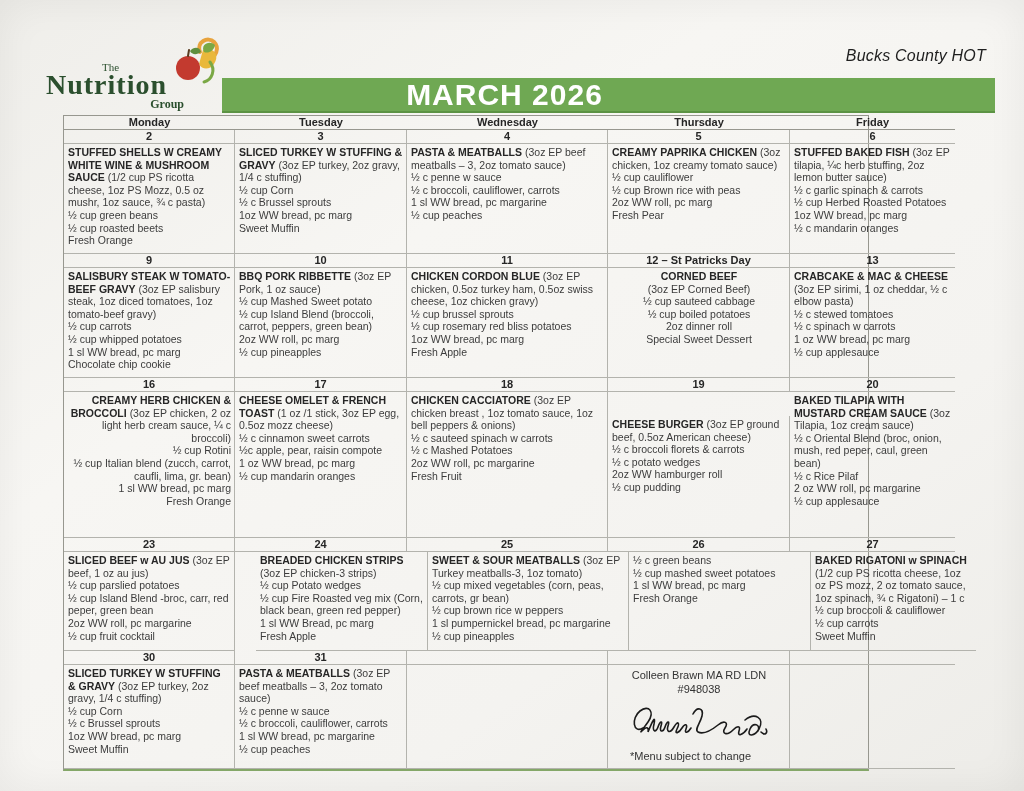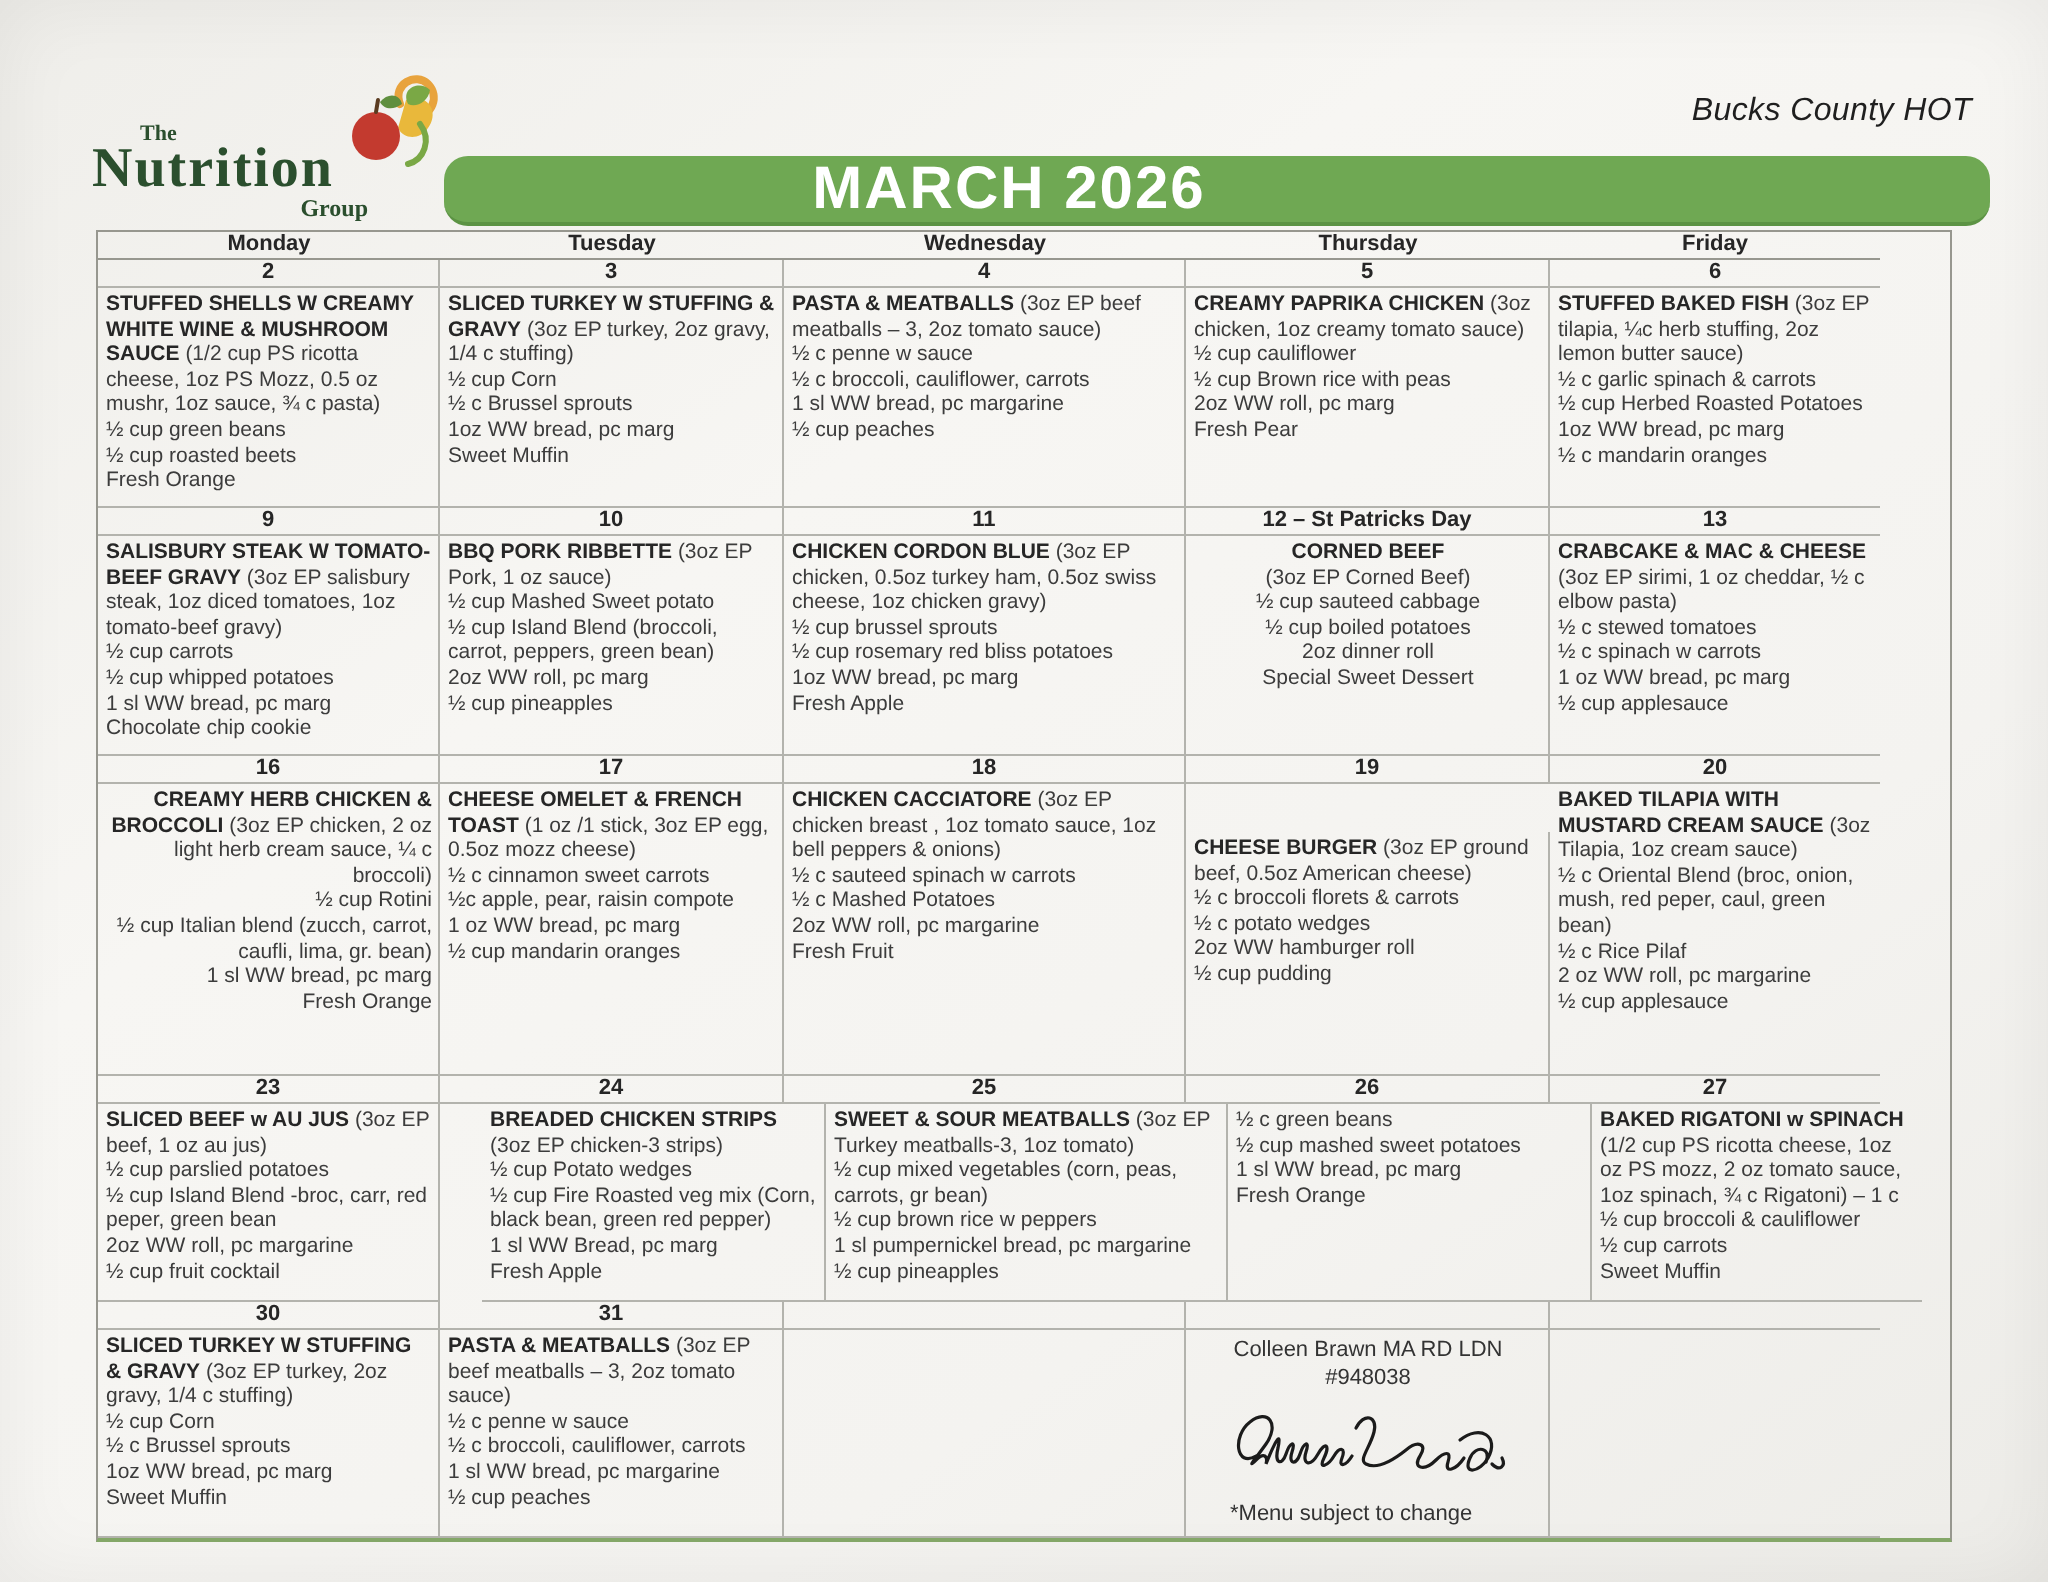--- a/index.html
+++ b/index.html
@@ -13,36 +13,35 @@
     position:relative; width:1024px; height:791px;
     background:linear-gradient(145deg,#efeeea 0%,#f7f6f3 35%,#f4f3f0 70%,#edecE8 100%);
     box-shadow:inset 0 0 40px rgba(0,0,0,0.06);
   }
   .corner-label {
     position:absolute; top:47px; right:38px;
     font-style:italic; font-size:16px; color:#1f1f1f; letter-spacing:.2px;
   }
   
   .logo { position:absolute; left:46px; top:62px; width:172px; height:56px; font-family:"Liberation Serif", serif; color:#2b4f2e; }
-  .logo-the { font-size:11px; font-weight:bold; margin-left:24px; line-height:10px; }
+  .logo-the { font-size:11px; font-weight:normal; margin-left:56px; line-height:10px; }
   .logo-nutrition { font-size:28px; font-weight:bold; letter-spacing:1px; line-height:26px; }
   .logo-group { font-size:12px; font-weight:bold; text-align:right; margin-right:34px; line-height:12px; }
   .fruit-svg { position:absolute; right:-4px; top:-26px; }
   
   .banner {
     position:absolute; left:222px; top:78px; width:773px; height:35px;
     background:#6fa853; border-bottom:2px solid #5c9344;
     display:flex; align-items:center; justify-content:center;
     padding-right:208px;
-    border-radius:12px;
   }
   .banner-title { color:#ffffff; font-weight:bold; font-size:30px; letter-spacing:1px; }
   
   .menu-table {
-    position:absolute; left:48px; top:115px; width:928px;
+    position:absolute; left:63px; top:115px; width:806px;
     border-left:1px solid #97978f; border-right:1px solid #97978f;
     border-top:1px solid #97978f; border-bottom:2px solid #84a768;
     color:#3c3c3c;
   }
   .row { display:flex; }
   .cell { flex:0 0 auto; border-right:1px solid #b3b3ad; }
   .cell:last-child { border-right:none; }
   .c0{width:171px;} .c1{width:172px;} .c2{width:201px;} .c3{width:182px;} .c4{width:165px;}
   .day-header-row .cell {
     height:14px; border-right:none; border-bottom:1px solid #97978f;

